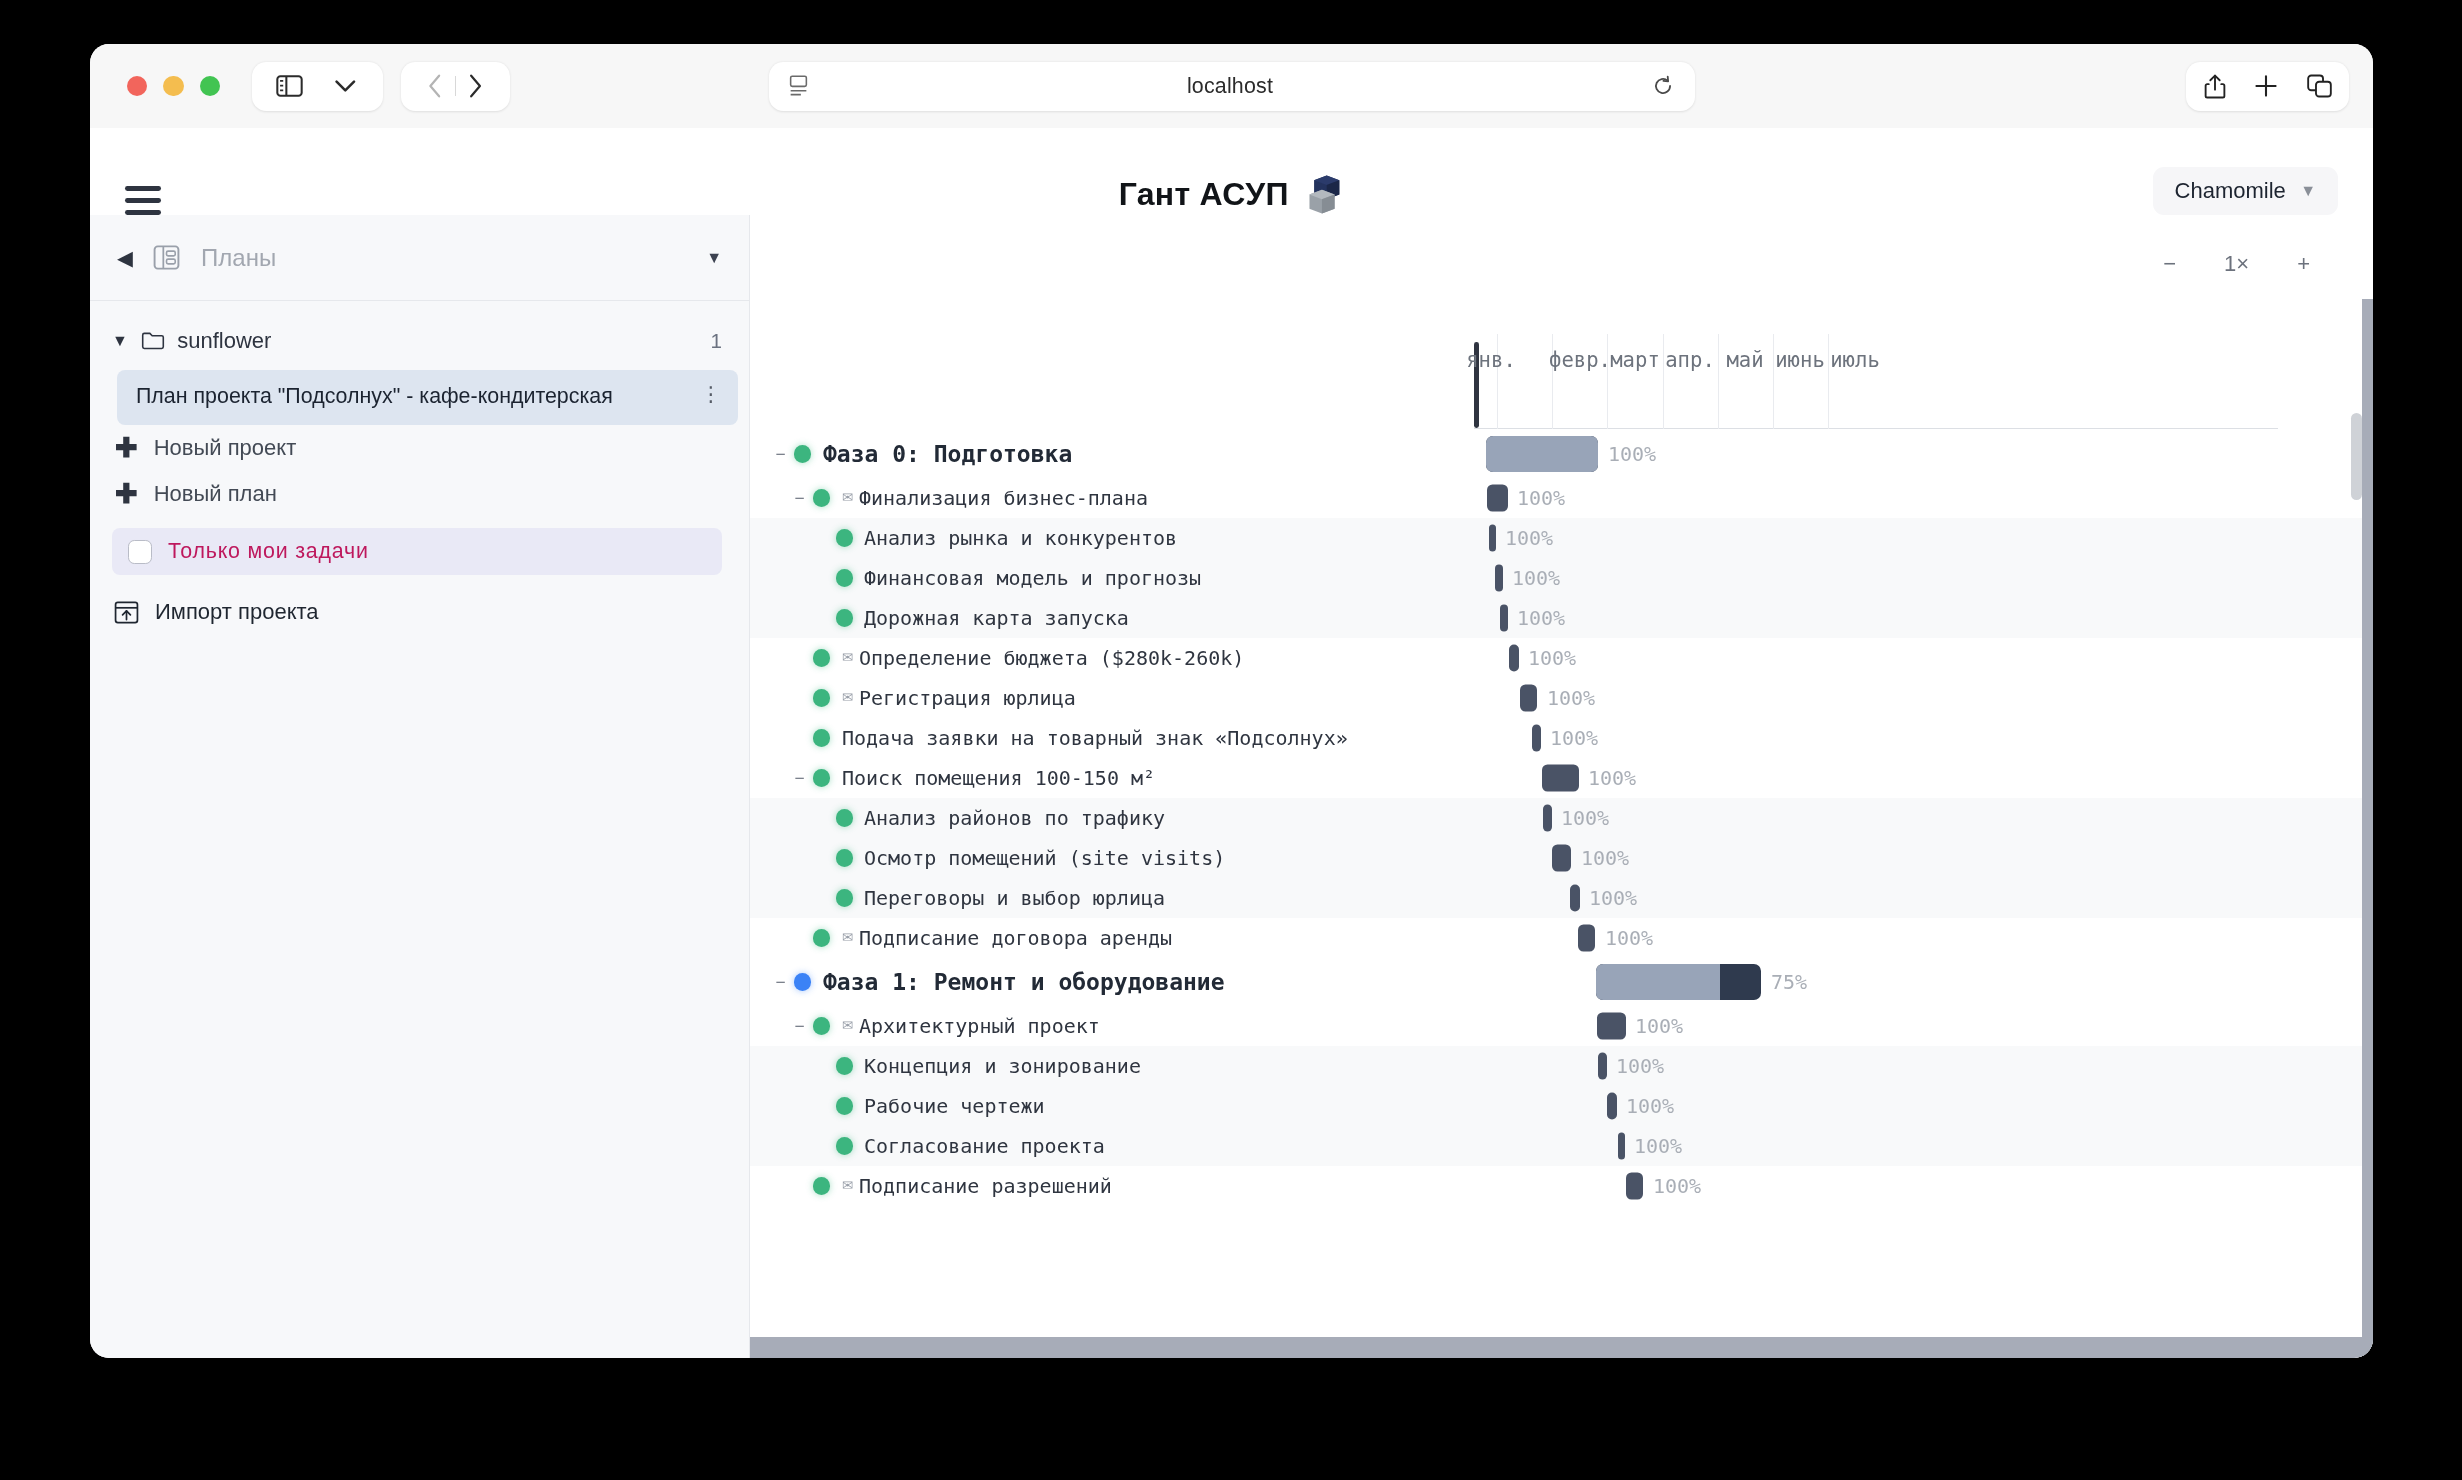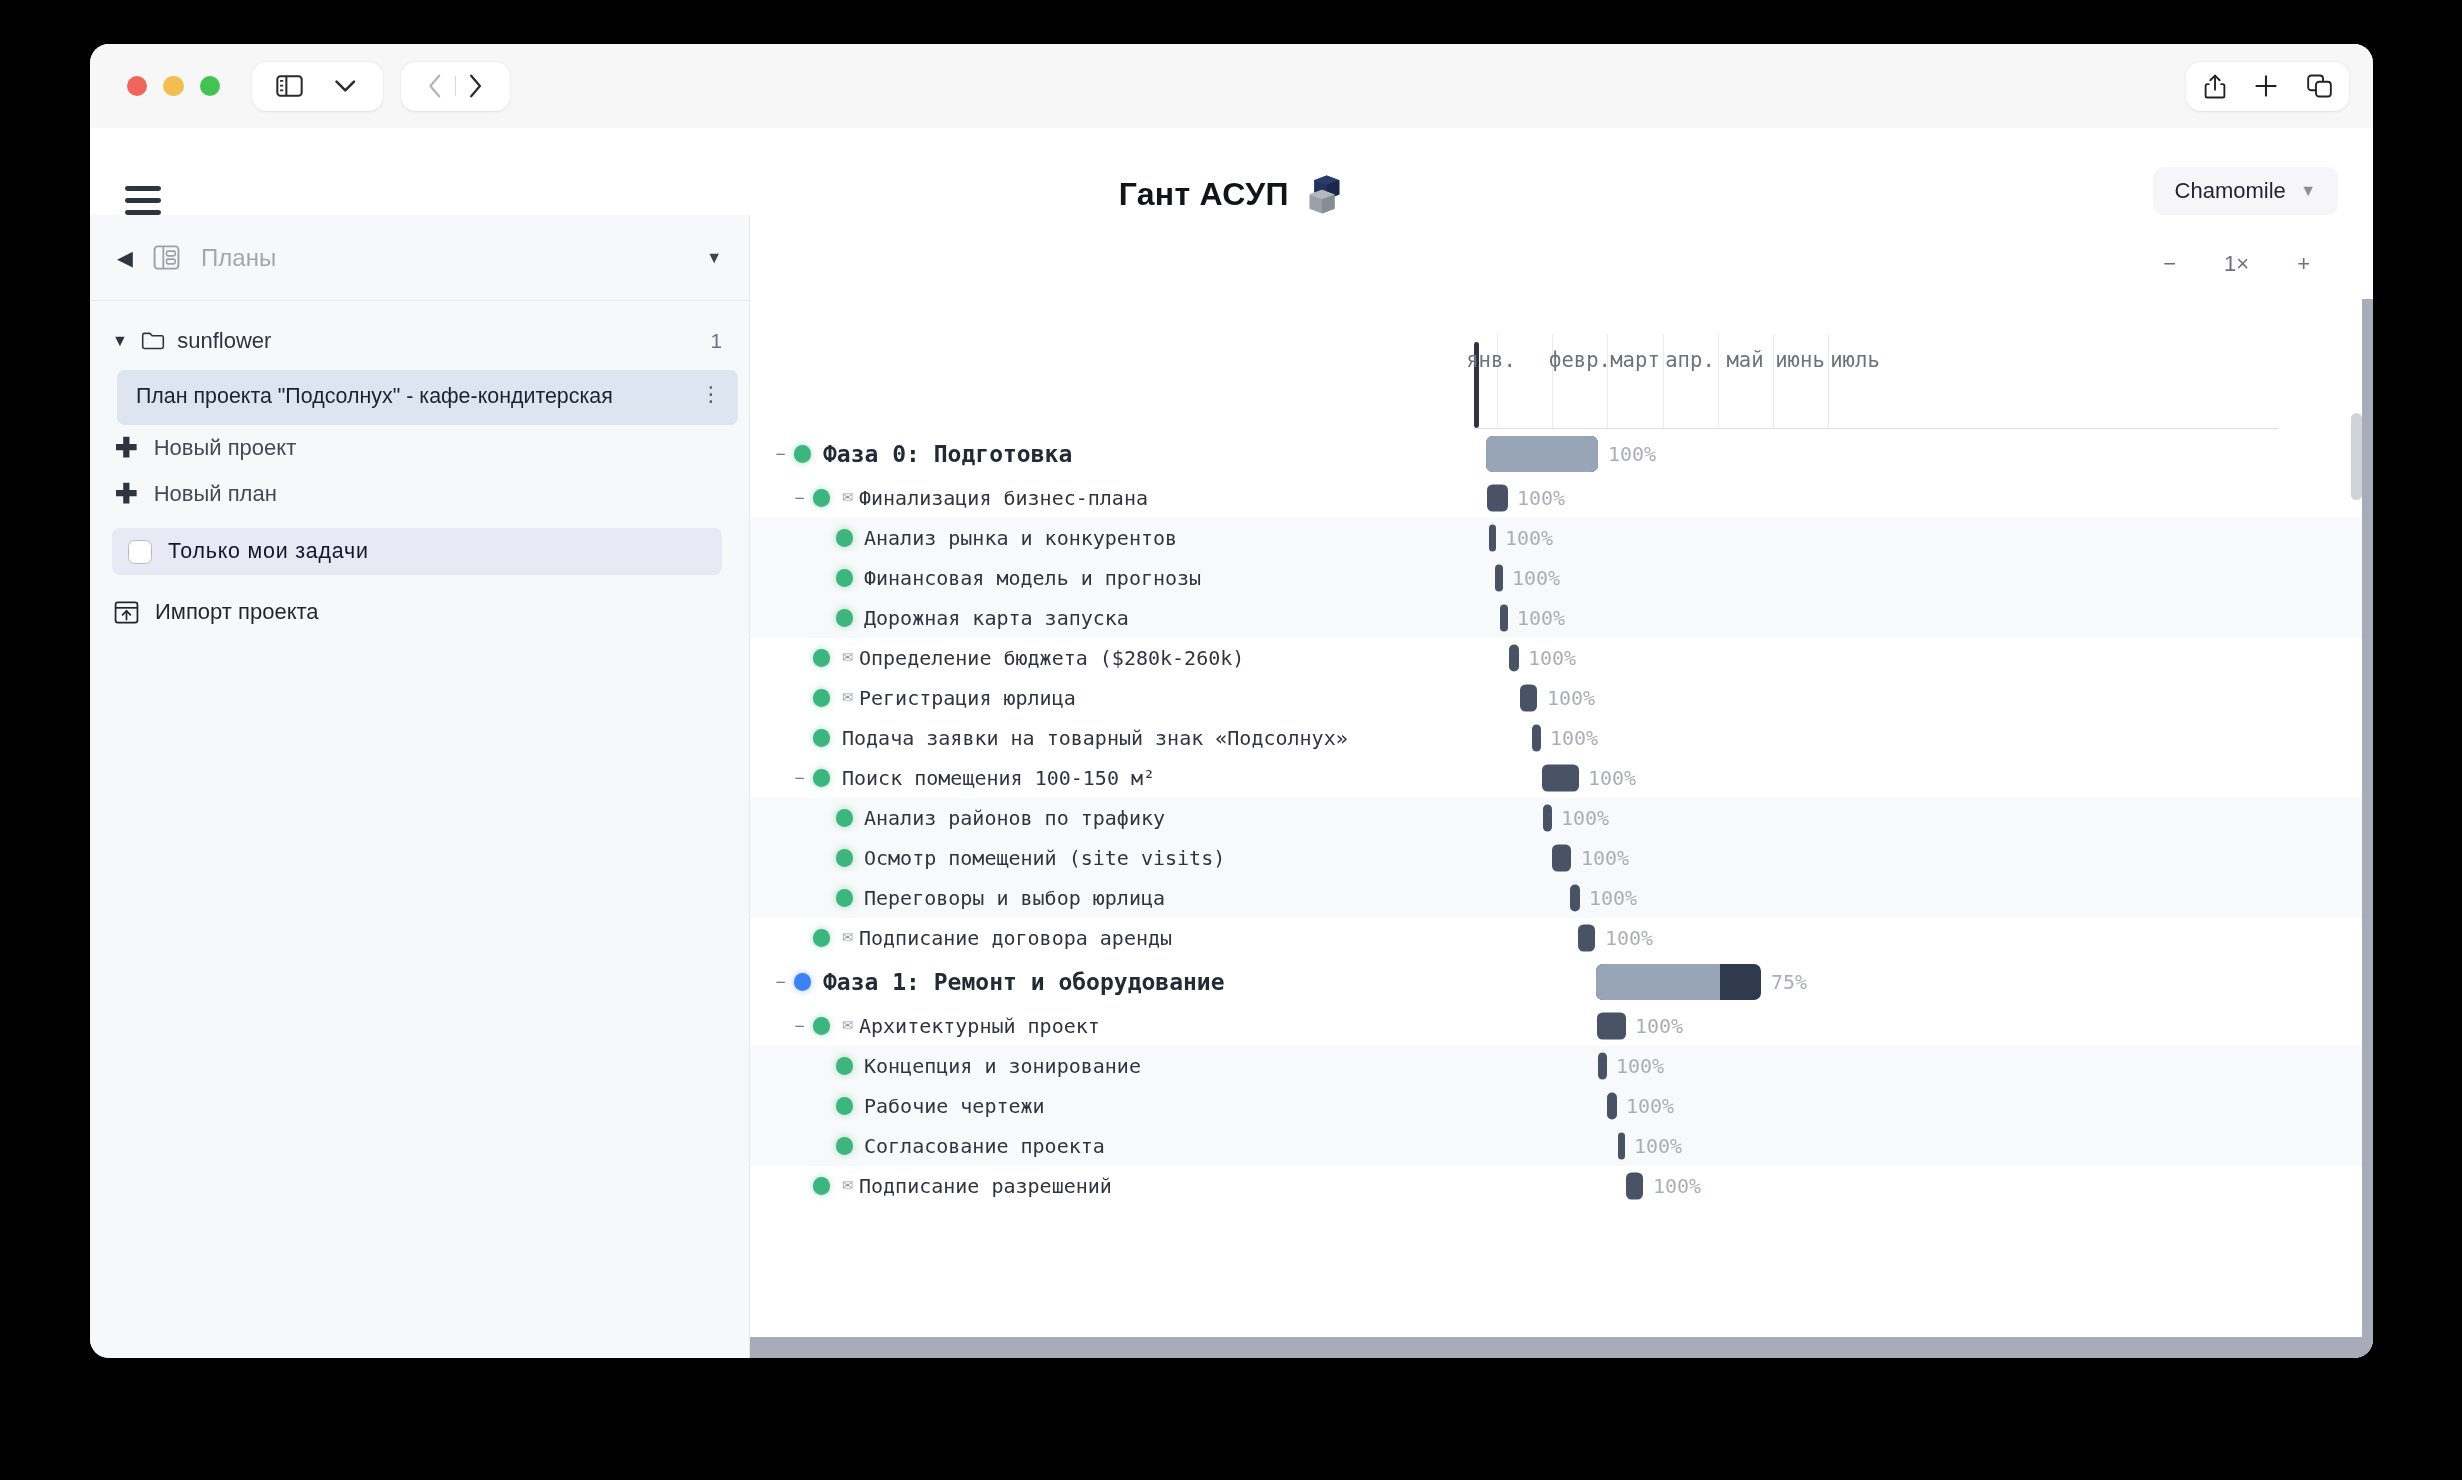--- a/index.html
+++ b/index.html
@@ -164,21 +164,21 @@
     border-radius: 8px;
     padding: 11px 16px;
     display: flex; align-items: center; gap: 16px;
     cursor: pointer;
   }
   .om-check {
     width: 24px; height: 24px;
     border: 1.6px solid #b9bcc7;
     border-radius: 6.3px; background: #ffffff;
   }
-  .om-label { font-size: 21.4px; color: #0f172a; letter-spacing: 0.8px; }
+  .om-label { font-size: 21.4px; color: #be185d; letter-spacing: 0.8px; }
 
   .import-row {
     display: flex; align-items: center; gap: 16px;
     padding: 24px 27px 9.5px 24px;
     font-size: 22px; color: #1f2630;
     cursor: pointer;
   }
 
   
   .gantt {
@@ -338,20 +338,36 @@
         </svg>
       </div>
       <div class="nav-divider"></div>
       <div class="nav-btn">
         <svg width="14.3" height="24" viewBox="0 0 18 30">
           <polyline points="4,2 15,15 4,28" fill="none" stroke="#2b2b2b" stroke-width="2.8" stroke-linecap="round" stroke-linejoin="round"></polyline>
         </svg>
       </div>
     </div>
 
+    <div class="urlbar">
+      <span>
+        <svg width="19" height="22" viewBox="0 0 24 28">
+          <rect x="2" y="1.5" width="20" height="13" rx="2" fill="none" stroke="#6a6a6a" stroke-width="2"></rect>
+          <line x1="2" y1="20" x2="22" y2="20" stroke="#6a6a6a" stroke-width="2"></line>
+          <line x1="2" y1="25" x2="15" y2="25" stroke="#6a6a6a" stroke-width="2"></line>
+        </svg>
+      </span>
+      <span class="url-text">localhost</span>
+      <span>
+        <svg width="22" height="22" viewBox="0 0 28 28">
+          <path d="M23 14a9 9 0 1 1-3.1-6.8" fill="none" stroke="#4a4a4a" stroke-width="2.3" stroke-linecap="round"></path>
+          <polyline points="20,2 20.5,8 14.5,7.5" fill="none" stroke="#4a4a4a" stroke-width="2.3" stroke-linecap="round" stroke-linejoin="round"></polyline>
+        </svg>
+      </span>
+    </div>
 
     <div class="chrome-right">
       <span>
         <svg width="22" height="25" viewBox="0 0 28 32">
           <path d="M6 13h-2a2 2 0 0 0-2 2v13a2 2 0 0 0 2 2h20a2 2 0 0 0 2-2V15a2 2 0 0 0-2-2h-2" fill="none" stroke="#222" stroke-width="2.4" stroke-linecap="round"></path>
           <line x1="14" y1="2" x2="14" y2="20" stroke="#222" stroke-width="2.4" stroke-linecap="round"></line>
           <polyline points="8,8 14,2 20,8" fill="none" stroke="#222" stroke-width="2.4" stroke-linecap="round" stroke-linejoin="round"></polyline>
         </svg>
       </span>
       <span>

